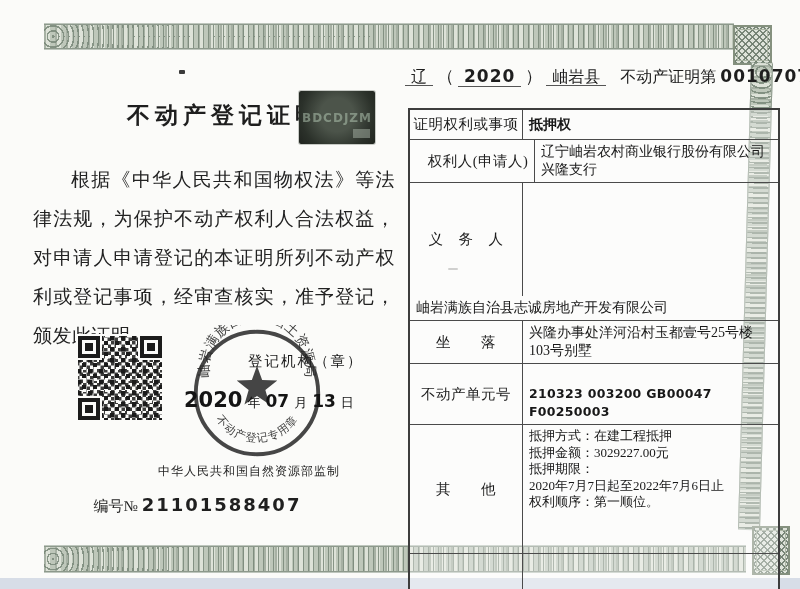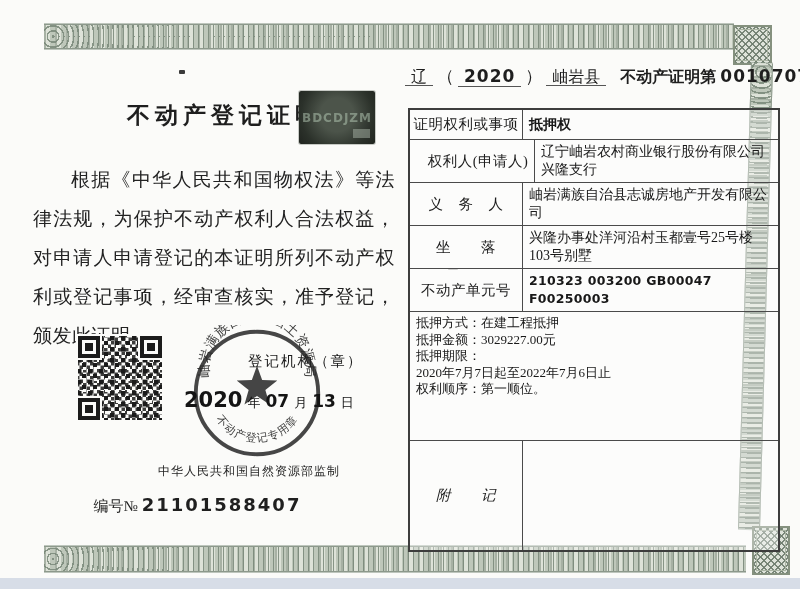--- a/index.html
+++ b/index.html
@@ -70,22 +70,22 @@
   .cert-table{position:absolute;left:408px;top:108px;width:372px;border:2px solid #3d3d3d;background:rgba(255,255,255,.35);}
   .trow{display:flex;border-top:1.5px solid #4a4a4a;}
   .trow:first-child{border-top:none;}
   .tlabel{
     width:113px;flex:0 0 113px;border-right:1.5px solid #4a4a4a;
     display:flex;align-items:center;justify-content:center;text-align:center;
     font-size:14.5px;letter-spacing:.5px;padding:2px 3px;color:#1d1d1d;
   }
   .tvalue{flex:1;padding:3px 6px;font-size:14px;line-height:18px;color:#181818;}
   .tvalue.pre{white-space:pre-line;font-size:13px;line-height:16.5px;}
-  .tvalue.unit{font-family:"DejaVu Sans",sans-serif;font-size:12.5px;font-weight:bold;letter-spacing:.3px;display:flex;align-items:center;}
-  .h29{min-height:29px;} .h33{min-height:33px;padding-left:12px;} .h38{min-height:38px;} .h39{min-height:39px;justify-content:center;}
+  .tvalue.unit{font-family:"DejaVu Sans",sans-serif;font-size:12.5px;font-weight:bold;letter-spacing:.3px;display:flex;align-items:center;margin-top:18px;}
+  .h29{min-height:29px;} .h33{min-height:33px;padding-left:12px;} .h38{min-height:38px;flex-direction:column;} .h39{min-height:39px;justify-content:center;}
   .h27{min-height:27px;} .h129{min-height:129px;} .h110{min-height:110px;font-style:italic;}
 </style>
 </head>
 <body>
 
 <div class="scan">
 
   <div class="b-strip" style="left:44px;top:24px;width:690px;height:25px;"></div>
   <div class="b-corner" style="left:733px;top:25px;width:39px;height:40px;"></div>
   <div class="b-strip vert" style="left:751px;top:63px;width:22px;height:466px;transform:rotate(1.6deg);transform-origin:top left;"></div>
@@ -167,21 +167,21 @@
     <span>编号№</span>
     <span class="no">21101588407</span>
   </div>
 
   <div class="doc-no-line">
     <span class="u">辽</span>
     <span class="paren">（</span>
     <span class="num u">2020</span>
     <span class="paren">）</span>
     <span class="u">岫岩县</span>
-    <span style="margin-left:10px;font-weight:bold;">不动产证明第</span>
+    <span style="margin-left:10px;">不动产证明第</span>
     <span class="num">0010707</span>
     
   </div>
 
   <div class="cert-table">
     <div class="trow h29">
       <div class="tlabel">证明权利或事项</div>
       <div class="tvalue" style="display:flex;align-items:center;font-weight:bold;">抵押权</div>
     </div>
     <div class="trow h33">
@@ -194,20 +194,21 @@
     </div>
     <div class="trow h39">
       <div class="tlabel">坐　　落</div>
       <div class="tvalue">兴隆办事处洋河沿村玉都壹号25号楼103号别墅</div>
     </div>
     <div class="trow h27">
       <div class="tlabel">不动产单元号</div>
       <div class="tvalue unit">210323 003200 GB00047 F00250003</div>
     </div>
     <div class="trow h129">
+      <div class="tlabel">其　　他</div>
       <div class="tvalue pre">抵押方式：在建工程抵押
 抵押金额：3029227.00元
 抵押期限：
 2020年7月7日起至2022年7月6日止
 权利顺序：第一顺位。</div>
     </div>
     <div class="trow h110">
       <div class="tlabel">附　　记</div>
       <div class="tvalue"></div>
     </div>

